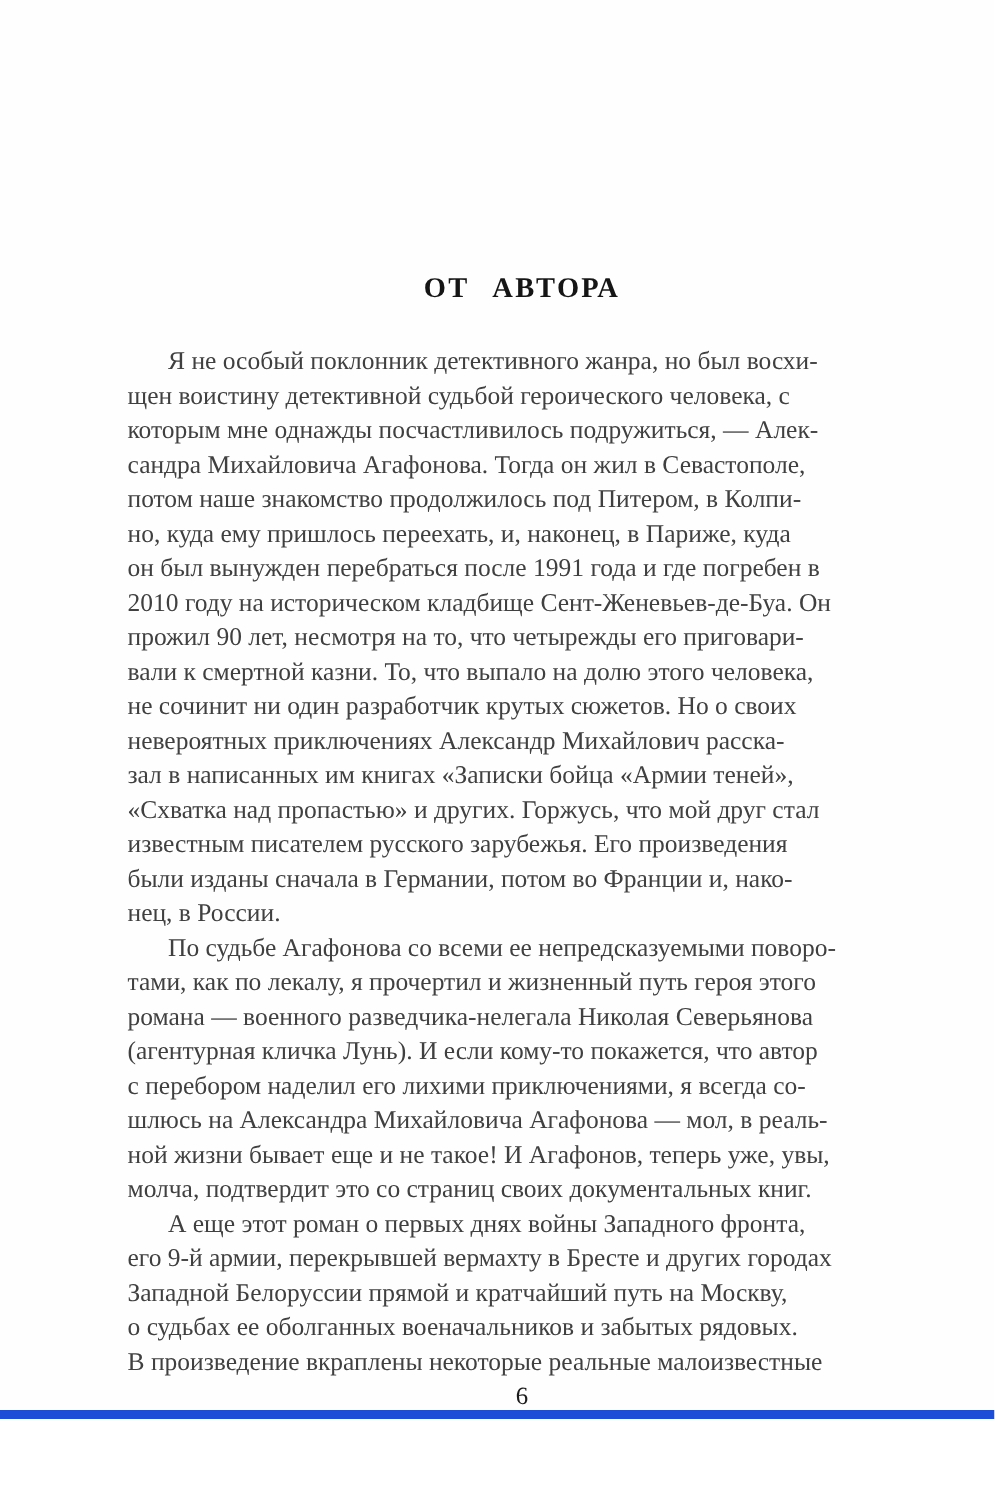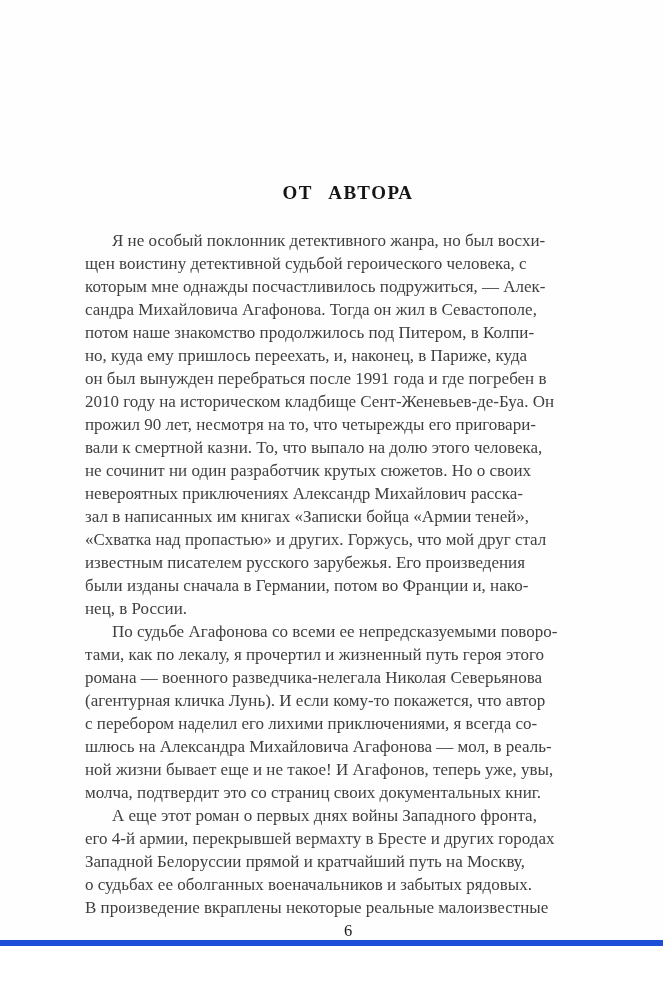--- a/index.html
+++ b/index.html
@@ -77,19 +77,19 @@
 нец, в России.</p>
     <p class="para">По судьбе Агафонова со всеми ее непредсказуемыми поворо-
 тами, как по лекалу, я прочертил и жизненный путь героя этого
 романа — военного разведчика-нелегала Николая Северьянова
 (агентурная кличка Лунь). И если кому-то покажется, что автор
 с перебором наделил его лихими приключениями, я всегда со-
 шлюсь на Александра Михайловича Агафонова — мол, в реаль-
 ной жизни бывает еще и не такое! И Агафонов, теперь уже, увы,
 молча, подтвердит это со страниц своих документальных книг.</p>
     <p class="para">А еще этот роман о первых днях войны Западного фронта,
-его 4-й армии, перекрывшей вермахту в Бресте и других городах
+его 9-й армии, перекрывшей вермахту в Бресте и других городах
 Западной Белоруссии прямой и кратчайший путь на Москву,
 о судьбах ее оболганных военачальников и забытых рядовых.
 В произведение вкраплены некоторые реальные малоизвестные</p>
   </div>
   <div class="page-number">6</div>
 </div>
 
 </body></html>

